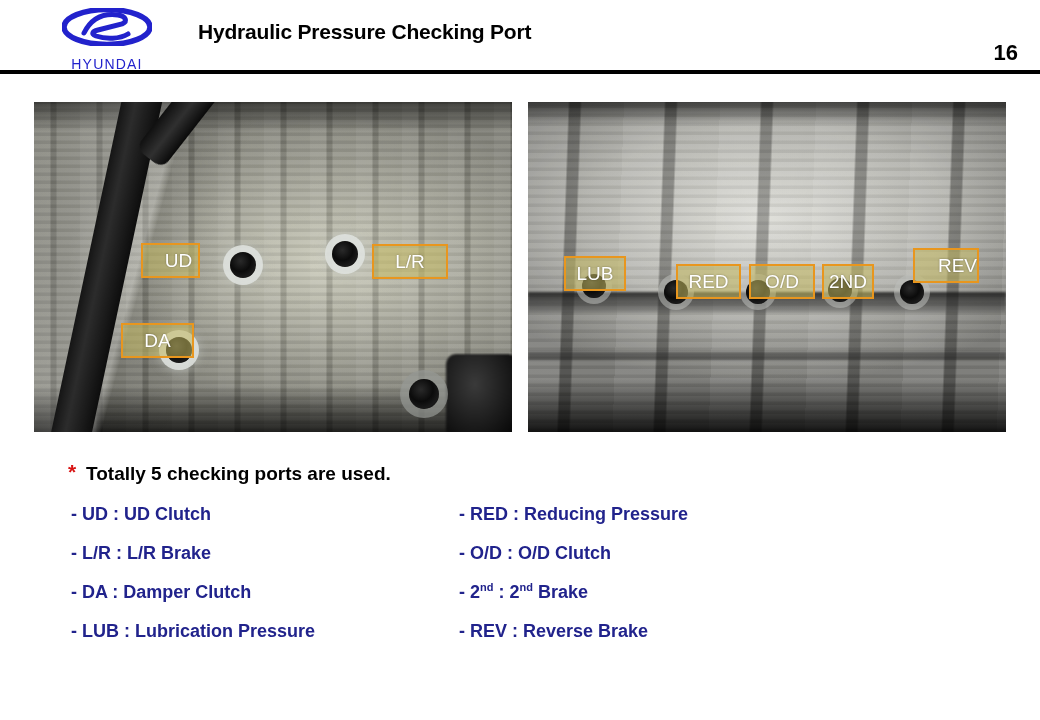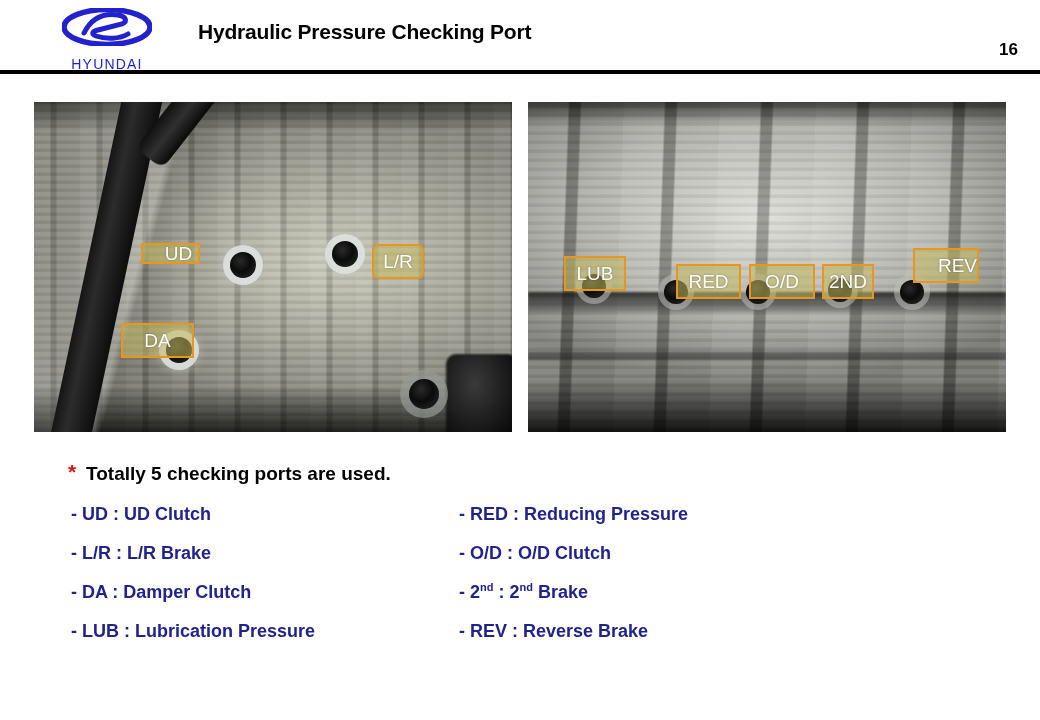--- a/index.html
+++ b/index.html
@@ -52,21 +52,21 @@
     font-size: 21px;
     color: #000000;
     white-space: nowrap;
     letter-spacing: -0.2px;
   }
   #page-number {
     position: absolute;
     right: 22px; top: 40px;
     font-family: "Liberation Sans", sans-serif;
     font-weight: bold;
-    font-size: 17px;
+    font-size: 22px;
     color: #000000;
   }
   #header-rule {
     position: absolute;
     left: 0; top: 70px;
     width: 1040px; height: 4px;
     background: #000000;
   }
 
   
@@ -264,24 +264,24 @@
   <div id="right-rail"></div>
   <div id="right-rail2"></div>
   <div class="bolt" style="left:54px;top:172px;width:24px;height:24px;box-shadow:0 0 0 6px rgba(190,192,188,0.55);"></div>
   <div class="bolt" style="left:136px;top:178px;width:24px;height:24px;box-shadow:0 0 0 6px rgba(190,192,188,0.55);"></div>
   <div class="bolt" style="left:218px;top:178px;width:24px;height:24px;box-shadow:0 0 0 6px rgba(190,192,188,0.55);"></div>
   <div class="bolt" style="left:300px;top:176px;width:24px;height:24px;box-shadow:0 0 0 6px rgba(190,192,188,0.55);"></div>
   <div class="bolt" style="left:372px;top:178px;width:24px;height:24px;box-shadow:0 0 0 6px rgba(190,192,188,0.55);"></div>
 </div>
 
 <div id="port-labels">
-    <div class="port-label" style="left: 141px; top: 243px; width: 59px; height: 21px; padding-left: 16px;">
+    <div class="port-label" style="left: 141px; top: 243px; width: 59px; height: 35px; padding-left: 16px;">
       <span>UD</span>
     </div>
-    <div class="port-label" style="left: 372px; top: 244px; width: 52px; height: 35px; border-radius: 6px;">
+    <div class="port-label" style="left: 372px; top: 244px; width: 76px; height: 35px;">
       <span>L/R</span>
     </div>
     <div class="port-label" style="left: 121px; top: 323px; width: 73px; height: 35px;">
       <span>DA</span>
     </div>
     <div class="port-label" style="left: 564px; top: 256px; width: 62px; height: 35px;">
       <span>LUB</span>
     </div>
     <div class="port-label" style="left: 676px; top: 264px; width: 65px; height: 35px; text-align: right;">
       <span>RED</span>

